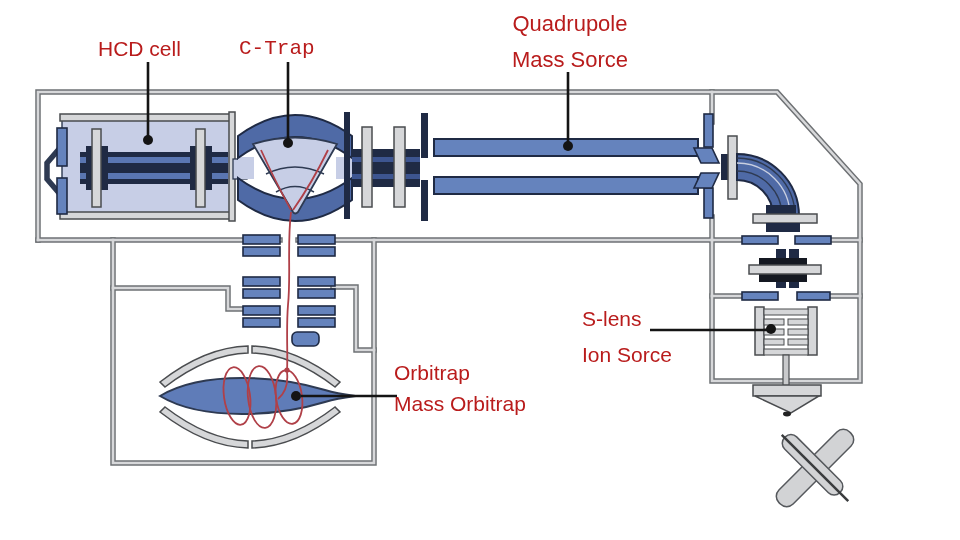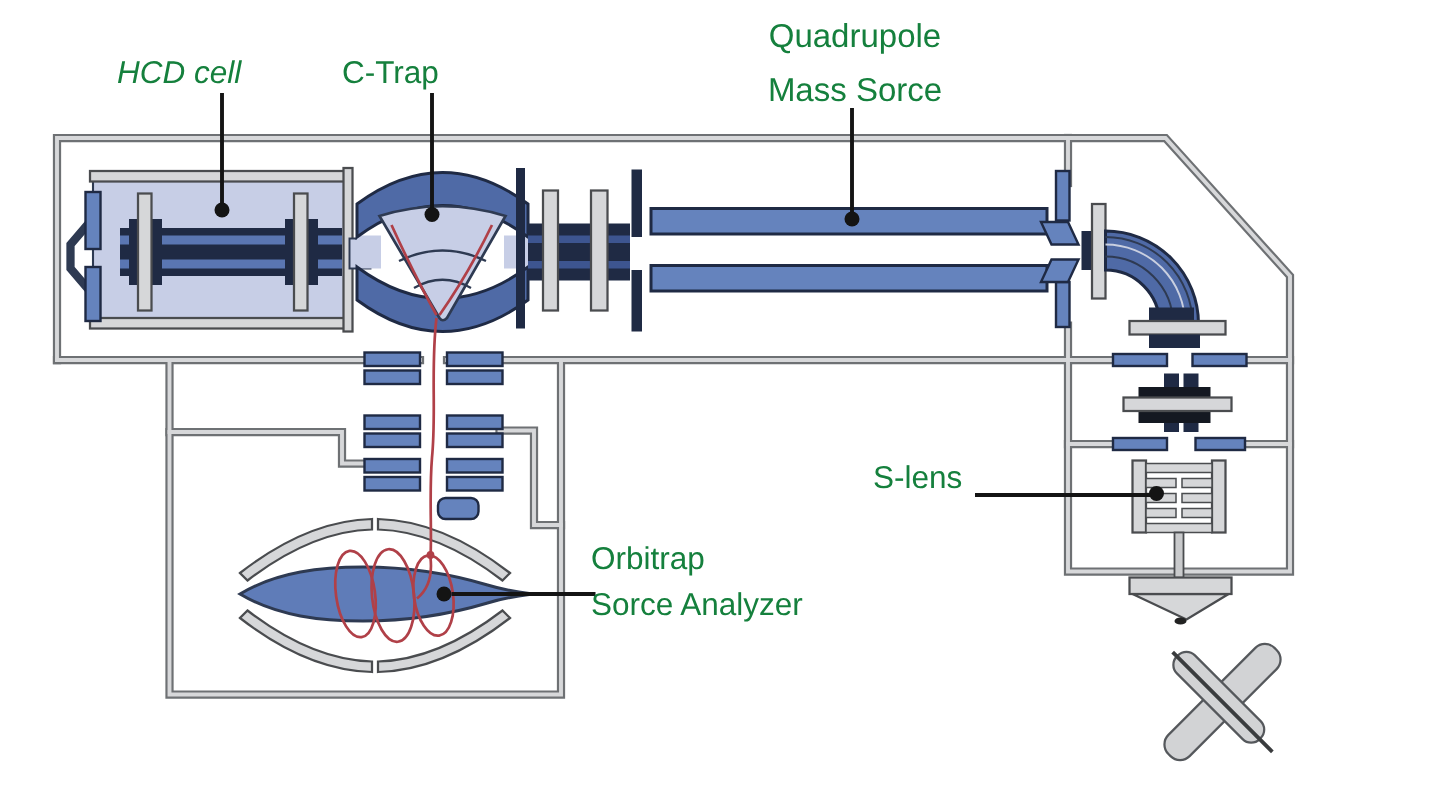--- a/index.html
+++ b/index.html
@@ -10,21 +10,21 @@
   .wo{fill:none;stroke:#6e7174;stroke-width:5.5;stroke-linejoin:miter;stroke-linecap:square;}
   .wi{fill:none;stroke:#d7d8da;stroke-width:2.6;stroke-linejoin:miter;stroke-linecap:square;}
   .metal{fill:#d6d7d9;stroke:#4a4c4f;stroke-width:1.5;}
   .blue{fill:#6583bd;stroke:#1f2a44;stroke-width:1.6;}
   .deep{fill:#4f6aa6;stroke:#1f2a44;stroke-width:2;}
   .lite{fill:#c7cee6;stroke:#2e3a52;stroke-width:1.8;}
   .navy{fill:#1f2a44;stroke:none;}
   .red{fill:none;stroke:#b04048;stroke-width:1.8;}
   .ptr{fill:none;stroke:#141414;stroke-width:2.6;}
   .dot{fill:#141414;stroke:none;}
-  .lbl{position:absolute;color:#15803d;font-size:21px;line-height:26px;white-space:nowrap;}
+  .lbl{position:absolute;color:#b91c1c;font-size:21px;line-height:26px;white-space:nowrap;}
 </style>
 </head>
 <body>
 
 <div class="stage">
 <svg width="960" height="540" viewBox="0 0 960 540">
 
   <g>
     <path class="wo" d="M712,92 V122"></path>
     <path class="wo" d="M38,240 V92 H777 L860,184 V381 H712 V217"></path>
@@ -186,26 +186,27 @@
         <circle class="dot" cx="288" cy="143" r="5"></circle>
     <path class="ptr" d="M568,72 V143"></path>
         <circle class="dot" cx="568" cy="146" r="5"></circle>
     <path class="ptr" d="M301,396 H397"></path>
         <circle class="dot" cx="296" cy="396" r="5"></circle>
     <path class="ptr" d="M650,330 H768"></path>
         <circle class="dot" cx="771" cy="329" r="5"></circle>
   </g>
 </svg>
 
-  <div class="lbl" style="left:78px;top:36px;font-style:italic;">HCD cell</div>
-  <div class="lbl" style="left:228px;top:36px;">C-Trap</div>
+  <div class="lbl" style="left:98px;top:36px;">HCD cell</div>
+  <div class="lbl" style="left:239px;top:36px;font-family:Liberation Mono, monospace;">C-Trap</div>
   <div class="lbl" style="left:460px;top:6px;width:220px;text-align:center;font-size:22px;line-height:36px;">
     <div>Quadrupole</div>
     <div>Mass Sorce</div>
   </div>
   <div class="lbl" style="left:394px;top:357px;line-height:31px;">
     <div>Orbitrap</div>
-    <div>Sorce Analyzer</div>
+    <div>Mass Orbitrap</div>
   </div>
   <div class="lbl" style="left:582px;top:301px;line-height:36px;">
     <div>S-lens</div>
+    <div>Ion Sorce</div>
   </div>
 </div>
 
 </body></html>

